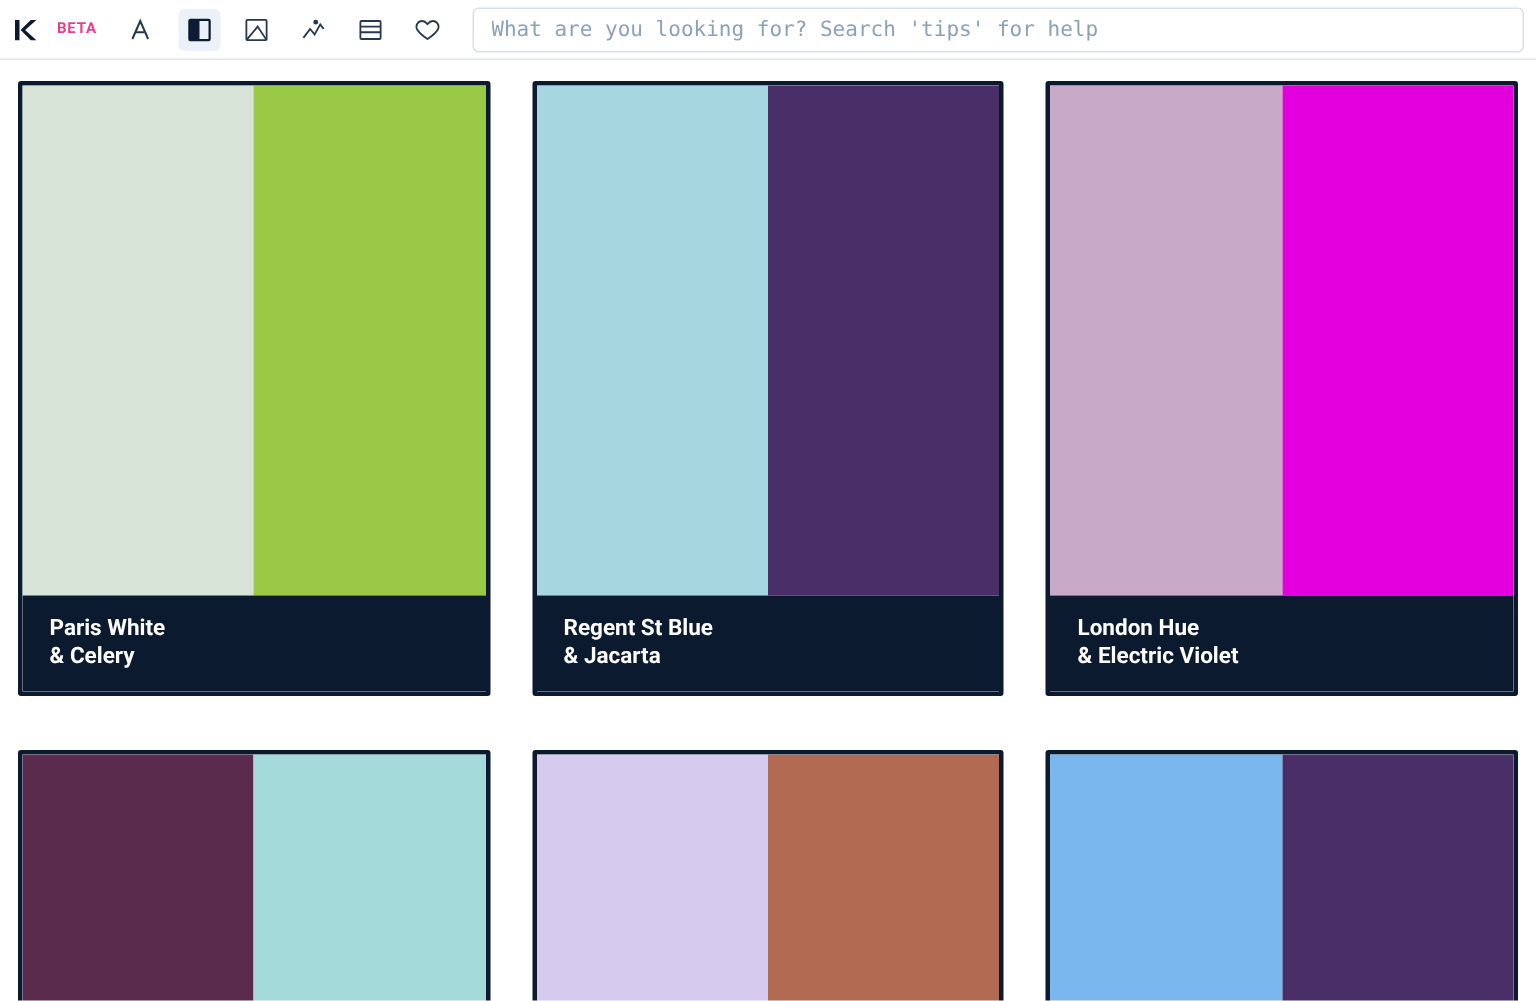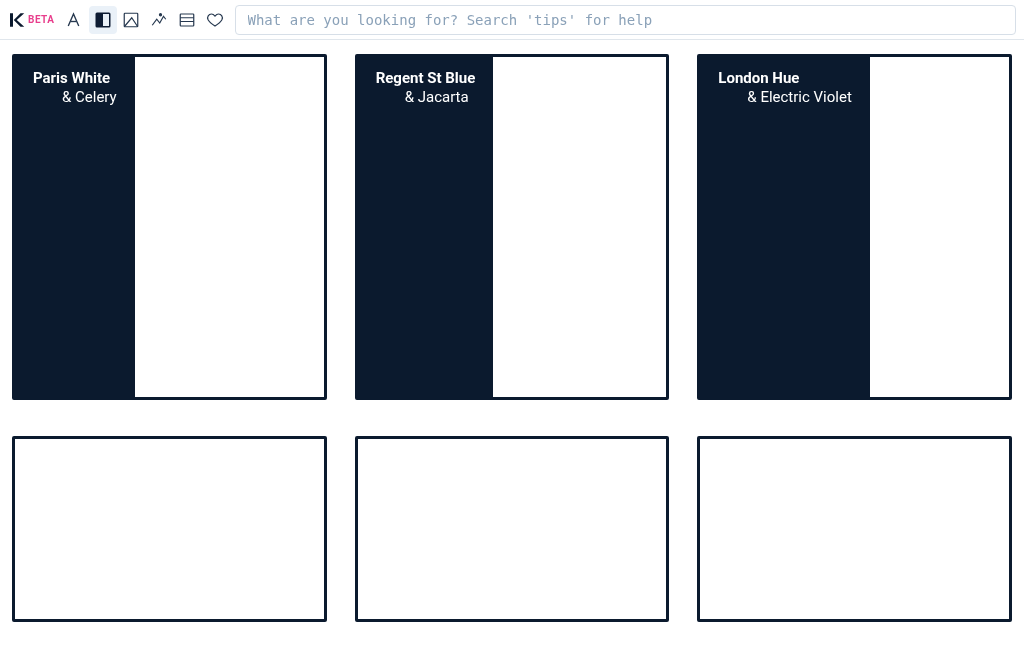--- a/index.html
+++ b/index.html
@@ -1,38 +1,38 @@
 <!DOCTYPE html>
 <html><head>
 <meta charset="utf-8">
 <style>
   :root { --ink:#0b1a2e; --muted:#5a677a; --border:#d7dfe8; --placeholder:#8aa1b8; --cardborder:#0b1a2e; }
   * { box-sizing:border-box; }
   html,body { margin:0; padding:0; }
   body { width:1024px; height:667px; font-family:-apple-system,BlinkMacSystemFont,"Segoe UI",Roboto,Helvetica,Arial,sans-serif; color:var(--ink); background:#fff; overflow:hidden; }
 
   
-  .topbar { display:flex; align-items:center; height:40px; padding:0 8px 0 6px; gap:0; border-bottom:1px solid #e0e6ec; }
+  .topbar { display:flex; align-items:center; height:40px; padding:0 8px 0 6px; gap:10px; border-bottom:1px solid #e0e6ec; }
   .logo { width:20px; height:20px; display:inline-flex; align-items:center; justify-content:center; }
   .beta { font-size:10px; font-weight:700; letter-spacing:.5px; color:#e83e8c; margin-left:2px; margin-right:6px; }
   .barbtn { width:28px; height:28px; display:inline-flex; align-items:center; justify-content:center; border-radius:4px; color:#26384f; }
   .barbtn.active { background:#eaf1f8; color:#0e1c33; }
   .barbtn svg { display:block; }
   .search { flex:1; height:30px; margin-left:6px; }
   .search input { width:100%; height:100%; border:1px solid var(--border); border-radius:4px; padding:0 12px; font-size:14px; font-family:ui-monospace,Menlo,Consolas,monospace; color:#1d4ed8; outline:none; background:#fff; }
   .search input::placeholder { color:var(--placeholder); }
 
   
   .grid { padding:14px 12px 0; display:grid; grid-template-columns:repeat(3,1fr); gap:36px 28px; }
-  .card { border:3px solid var(--cardborder); border-radius:2px; overflow:hidden; display:flex; flex-direction:row; cursor:pointer; }
+  .card { border:3px solid var(--cardborder); border-radius:2px; overflow:hidden; display:flex; flex-direction:column; cursor:pointer; }
   .swatches { display:flex; height:340px; }
   .swatch { flex:1; }
   .caption { background:var(--ink); color:#fff; padding:12px 18px 14px; min-height:58px; }
   .caption .l1 { font-weight:700; font-size:15px; line-height:1.25; }
-  .caption .l2 { font-weight:400; font-size:15px; line-height:1.25;margin-left:29px; }
+  .caption .l2 { font-weight:700; font-size:15px; line-height:1.25; }
 </style>
 </head>
 <body>
 
 <div class="topbar">
   <span class="logo">
     <svg viewBox="0 0 24 24" width="18" height="18">
         <path d="M4 3h4v18H4zM9 12l9-9h5L13 12l10 9h-5z" fill="#0b1a2e"></path>
       </svg>
   </span>

